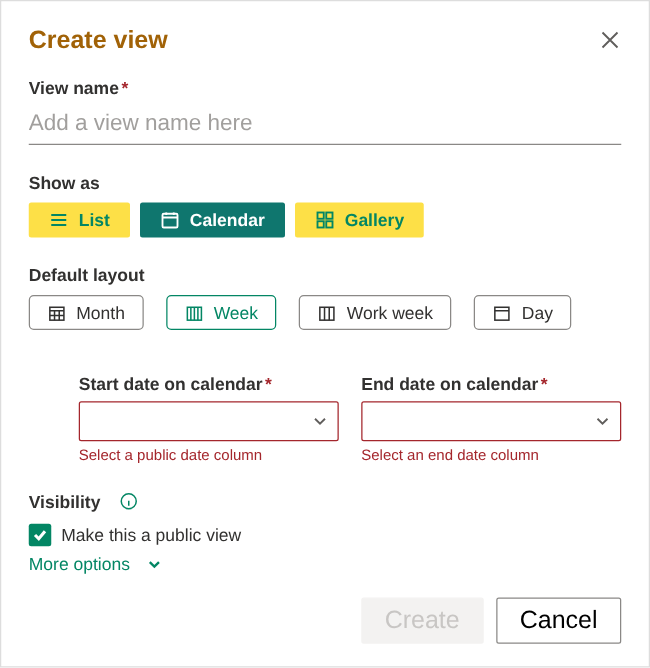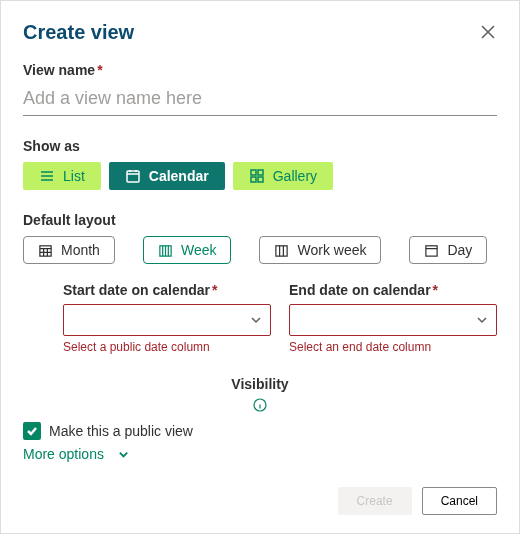--- a/index.html
+++ b/index.html
@@ -8,73 +8,73 @@
       background: #fff;
       width: 520px;
       height: 534px;
       border: 1px solid #ddd;
       position: relative;
       color: #323130;
       font-size: 14px;
     }
     .dialog { padding: 20px 22px; }
     .header { display: flex; justify-content: space-between; align-items: center; margin-bottom: 18px; }
-    .title { font-size: 20px; font-weight: 600; color: #0c4a6e; }
+    .title { font-size: 20px; font-weight: 600; color: #a16207; }
     .close { width: 16px; height: 16px; cursor: pointer; }
     .close svg { width: 14px; height: 14px; stroke: #605e5c; stroke-width: 1.5; }
     .field-label { font-size: 14px; font-weight: 600; color: #323130; margin-bottom: 6px; }
     .req { color: #a4262c; margin-left: 2px; }
     .text-input {
       width: 100%; border: none; border-bottom: 1px solid #8a8886;
       font-size: 18px; padding: 4px 0 6px 0; outline: none; color: #14532d;
       margin-bottom: 22px;
     }
     .text-input::placeholder { color: #a19f9d; }
     .pill-row { display: flex; gap: 8px; margin-bottom: 22px; margin-top: 8px; }
     .pill {
       display: inline-flex; align-items: center; gap: 8px;
       padding: 6px 16px; border-radius: 2px; border: none;
-      background: #bef264; color: #038664; font-size: 14px; cursor: pointer;
-      font-weight: 400;
+      background: #fde047; color: #038664; font-size: 14px; cursor: pointer;
+      font-weight: 700;
     }
     .pill.selected { background: #0f766e; color: #fff; font-weight: 600; }
     .pill svg { width: 16px; height: 16px; }
-    .seg-row { display: flex; gap: 28px; margin-bottom: 18px; margin-top: 8px; }
+    .seg-row { display: flex; gap: 18px; margin-bottom: 35px; margin-top: 8px; }
     .seg {
       display: inline-flex; align-items: center; gap: 8px;
       padding: 5px 14px; border: 1px solid #8a8886; border-radius: 4px;
       background: #fff; color: #323130; font-size: 14px; cursor: pointer;
     }
     .seg.selected { border-color: #038664; color: #038664; justify-content: flex-end; }
     .seg svg { width: 15px; height: 15px; }
     .date-row { display: flex; gap: 18px; margin-bottom: 12px; padding-left: 40px; }
     .date-col { flex: 1; }
     .select {
       width: 100%; height: 32px; border: 1px solid #a4262c; border-radius: 2px;
       background: #fff; display: flex; align-items: center; justify-content: flex-end;
       padding: 0 8px; margin-top: 6px; cursor: pointer;
     }
     .select svg { width: 12px; height: 12px; stroke: #605e5c; }
     .err { color: #a4262c; font-size: 12px; margin-top: 4px; }
-    .vis-row { display: flex; align-items: center; gap: 6px; margin-top: 22px; margin-bottom: 10px; flex-direction: column; }
+    .vis-row { display: flex; align-items: center; gap: 16px; margin-top: 22px; margin-bottom: 10px; }
     .info-icon { width: 14px; height: 14px; }
     .chk-row { display: flex; align-items: center; gap: 8px; margin-bottom: 6px; }
     .chk {
       width: 18px; height: 18px; background: #038664; border-radius: 2px;
       display: flex; align-items: center; justify-content: center;
     }
     .chk svg { width: 12px; height: 12px; stroke: #fff; stroke-width: 2.5; fill: none; }
     .more { color: #038664; font-size: 14px; display: inline-flex; align-items: center; gap: 14px; cursor: pointer; }
     .more svg { width: 11px; height: 11px; stroke: #038664; stroke-width: 2; fill: none; }
     .footer {
       position: absolute; right: 22px; bottom: 18px;
       display: flex; gap: 10px;
     }
     .btn {
-      padding: 6px 18px; font-size: 12px; border-radius: 2px; cursor: pointer;
+      padding: 6px 18px; font-size: 20px; border-radius: 2px; cursor: pointer;
       border: 1px solid #8a8886; background: #fff;
     }
     .btn.primary { background: #f3f2f1; color: #c8c6c4; border-color: #f3f2f1; cursor: default; }
   </style>
 </head>
 <body>
 
 <div class="dialog">
   <div class="header">
     <div class="title">Create view</div>

